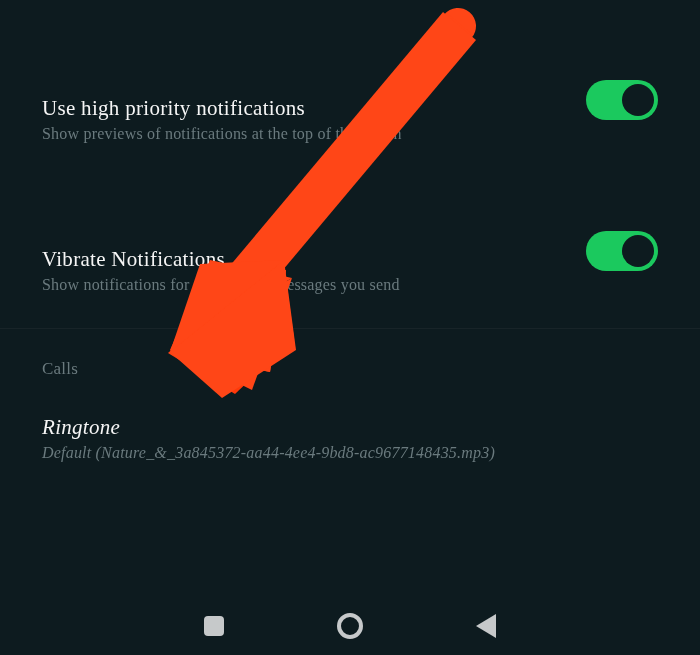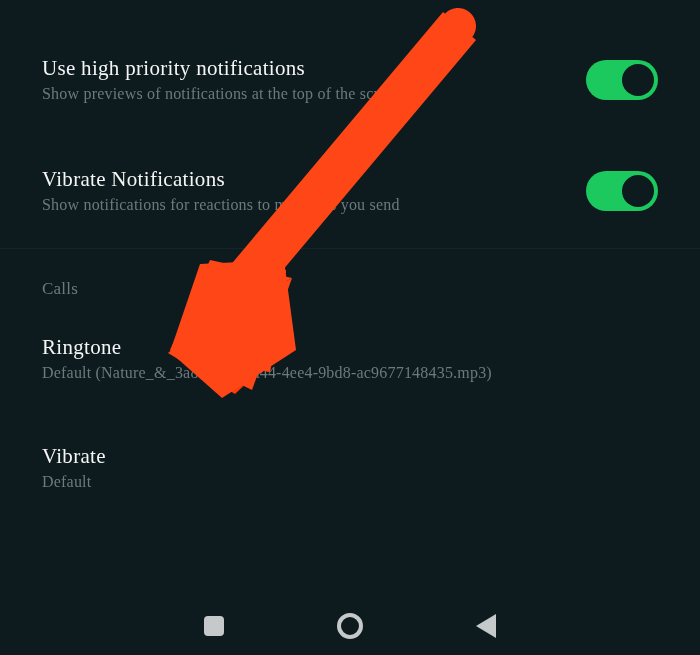--- a/index.html
+++ b/index.html
@@ -20,20 +20,21 @@
       padding: 0;
     }
     .setting-item {
       display: flex;
       justify-content: space-between;
       align-items: center;
       padding: 20px 42px 26px 42px;
     }
     .setting-text {
       flex: 1;
+      margin-top: 40px;
     }
     .setting-title {
       font-size: 21px;
       color: #f5f5f5;
       font-weight: 400;
       letter-spacing: 0.3px;
     }
     .setting-subtitle {
       font-size: 16px;
       color: #6a7a7e;
@@ -64,20 +65,21 @@
       margin: 8px 0 0 0;
     }
     .section-header {
       font-size: 17px;
       color: #6a7a7e;
       padding: 30px 42px 18px 42px;
       letter-spacing: 0.2px;
     }
     .setting-simple {
       padding: 18px 42px 22px 42px;
+      font-style: italic;
     }
     .nav-bar {
       position: absolute;
       bottom: 0;
       left: 0;
       right: 0;
       height: 58px;
       display: flex;
       justify-content: center;
       align-items: center;
@@ -148,24 +150,20 @@
 
   <div class="section-header">Calls</div>
 
   <div class="setting-simple">
     <div class="setting-title">Ringtone</div>
     <div class="setting-subtitle">Default (Nature_&amp;_3a845372-aa44-4ee4-9bd8-ac9677148435.mp3)</div>
   </div>
 
   <div style="height:22px"></div>
 
-  <div class="setting-simple">
-    <div class="setting-title">Vibrate</div>
-    <div class="setting-subtitle">Default</div>
-  </div>
 </div>
 
 <svg class="arrow-overlay" width="700" height="655">
   <defs>
     <linearGradient id="arrg" x1="0%" y1="0%" x2="0%" y2="100%">
       <stop offset="0%" stop-color="#ff5a2a"></stop>
       <stop offset="100%" stop-color="#ff3808"></stop>
     </linearGradient>
   </defs>
   <g fill="url(#arrg)">

